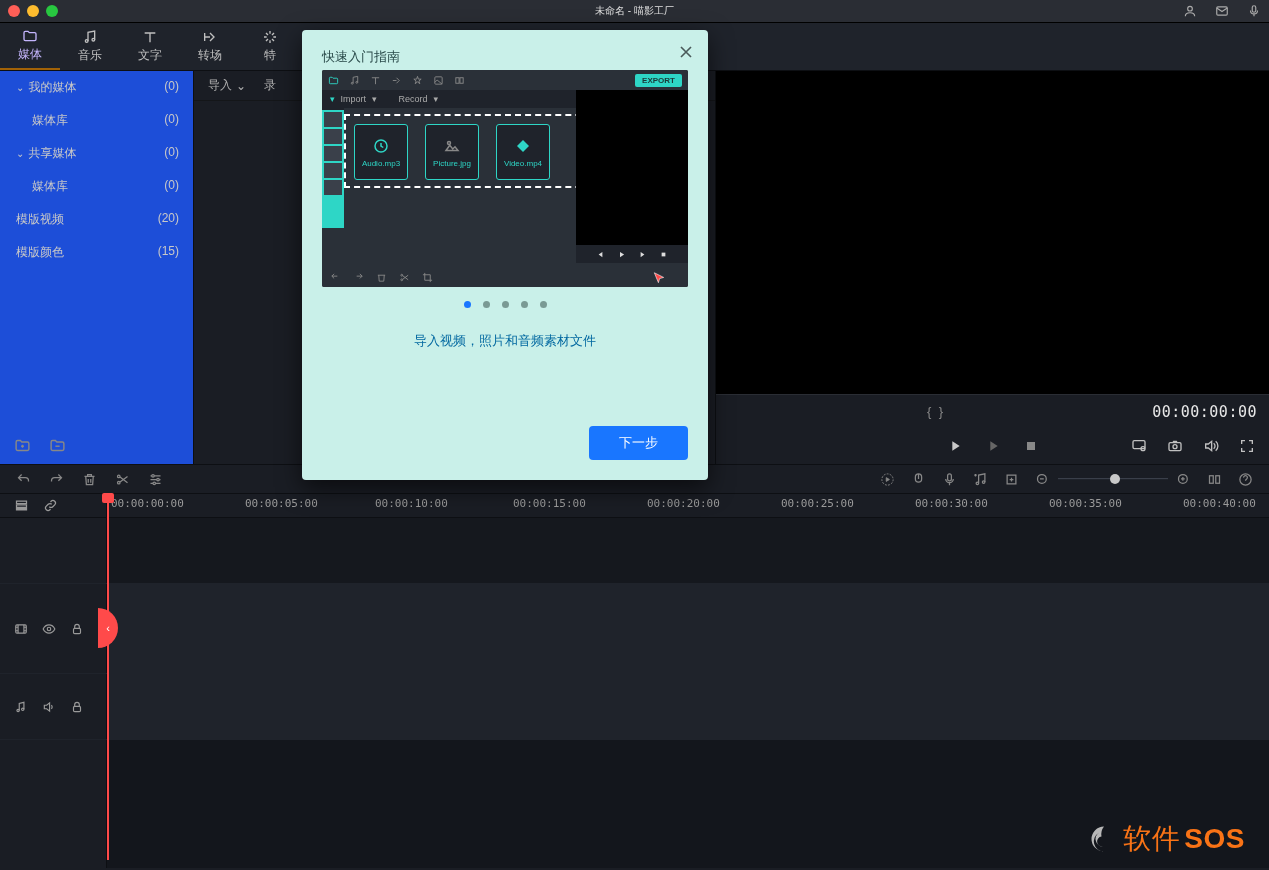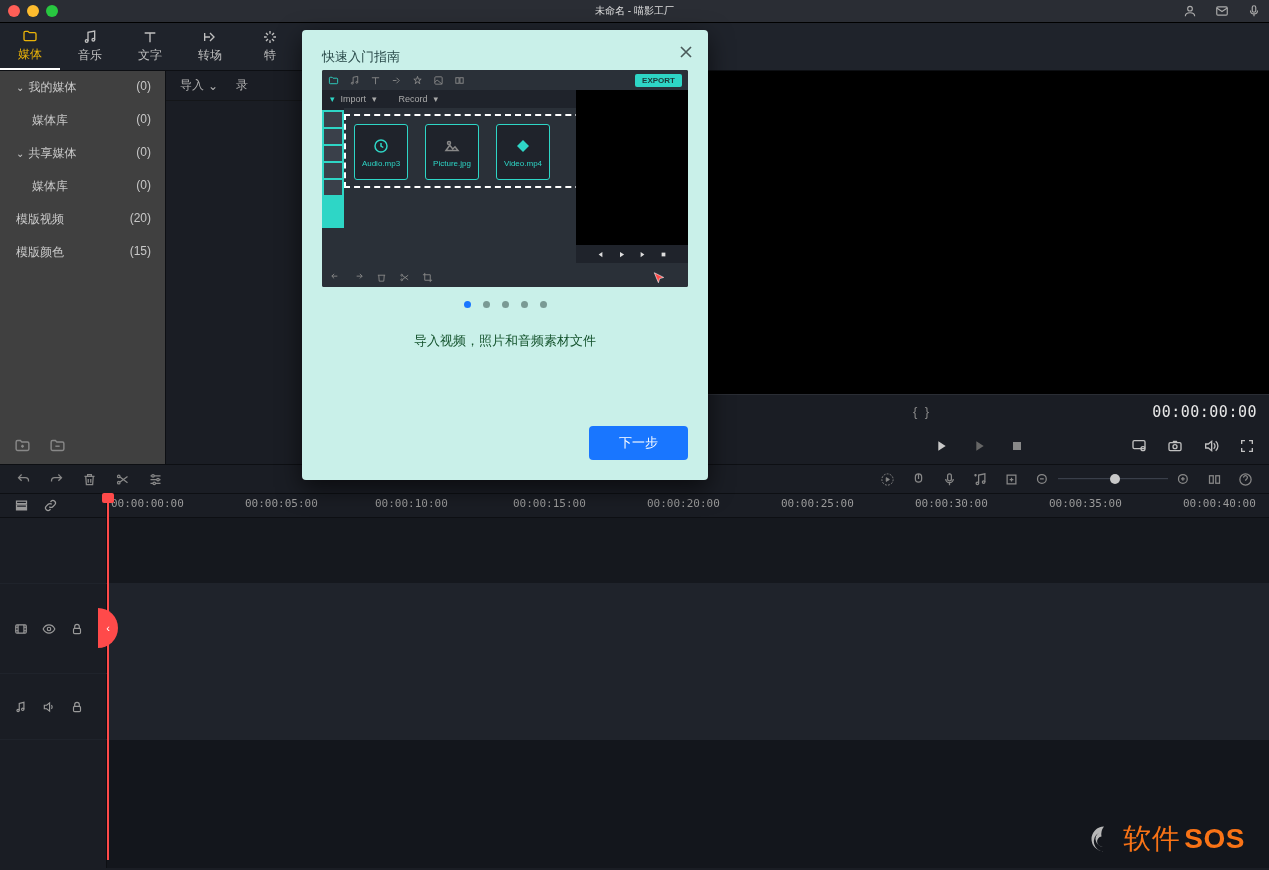--- a/index.html
+++ b/index.html
@@ -10,25 +10,25 @@
 .dot{width:12px;height:12px;border-radius:50%}
 .dot.red{background:#ff5f57}
 .dot.yellow{background:#febc2e}
 .dot.green{background:#28c840}
 .tcenter{position:absolute;left:50%;transform:translateX(-50%);font-size:10px}
 .ticons{margin-left:auto;display:flex;gap:18px;color:#aaa}
 .ticons svg{width:14px;height:14px}
 
 .maintabs{height:48px;background:#1f232b;display:flex;border-bottom:1px solid #0d0f13}
 .mtab{width:60px;display:flex;flex-direction:column;align-items:center;justify-content:center;gap:2px;color:#c0c0c0;font-size:12px;cursor:pointer;position:relative}
-.mtab.active{color:#eab308;border-bottom:2px solid #ffffff}
+.mtab.active{color:#c4b5fd;border-bottom:2px solid #a16207}
 .mtab svg{width:16px;height:16px}
 
 .upper{height:393px;display:flex;background:#1a1d24}
-.sidebar{width:166px;background:#404040;border-right:1px solid #0d0f13;display:flex;flex-direction:column}
+.sidebar{width:194px;background:#1d4ed8;border-right:1px solid #0d0f13;display:flex;flex-direction:column}
 .sbitem{display:flex;justify-content:space-between;padding:8px 14px 8px 16px;font-size:12px;color:#c8c8c8;cursor:pointer}
 .sbitem.nested{padding-left:32px}
 .sbspacer{flex:1}
 .sbbottom{display:flex;gap:18px;padding:10px 14px;color:#888}
 .sbbottom svg{width:17px;height:17px}
 .mediapane{width:522px;background:#1a1d24;border-right:1px solid #0d0f13;position:relative}
 .mptool{height:30px;display:flex;align-items:center;padding:0 14px;gap:18px;color:#b0b0b0;font-size:12px;border-bottom:1px solid #141619}
 .mptool .drop{display:flex;align-items:center;gap:4px}
 .preview{flex:1;background:#000;display:flex;flex-direction:column}
 .pvview{flex:1;background:#000}
@@ -85,21 +85,21 @@
 .mini-cursor{position:absolute;left:260px;top:100px;width:18px;height:18px;color:#fff}
 .mini-pv{position:absolute;right:0;top:20px;width:112px;height:155px;background:#000}
 .mini-pctl{position:absolute;right:0;bottom:24px;width:112px;height:18px;background:#1f232b;display:flex;align-items:center;justify-content:center;gap:12px}
 .mini-pctl svg{width:9px;height:9px;color:#ddd}
 .mini-bot{position:absolute;left:0;bottom:0;height:20px;right:0;background:#2a3038;display:flex;align-items:center;padding:0 8px;gap:12px}
 .mini-bot svg{width:11px;height:11px;color:#888}
 .mini-cur2{position:absolute;left:330px;bottom:2px;width:14px;height:14px}
 .dots{display:flex;justify-content:center;gap:12px;margin-top:14px}
 .d{width:7px;height:7px;border-radius:50%;background:#7a9a94}
 .d.active{background:#1976ff}
-.modal .desc{text-align:center;font-size:13px;color:#14532d;margin-top:24px}
+.modal .desc{text-align:center;font-size:13px;color:#0369a1;margin-top:24px}
 .modal .next{position:absolute;right:20px;bottom:20px;background:#1976ff;color:#fff;border:none;font-size:13px;padding:8px 30px;border-radius:4px;cursor:pointer}
 .chev{display:inline-block;margin-right:4px;font-size:10px}
 </style>
 </head>
 <body>
 
 <div class="titlebar">
   <div class="traffic">
     <div class="dot red"></div>
     <div class="dot yellow"></div>

